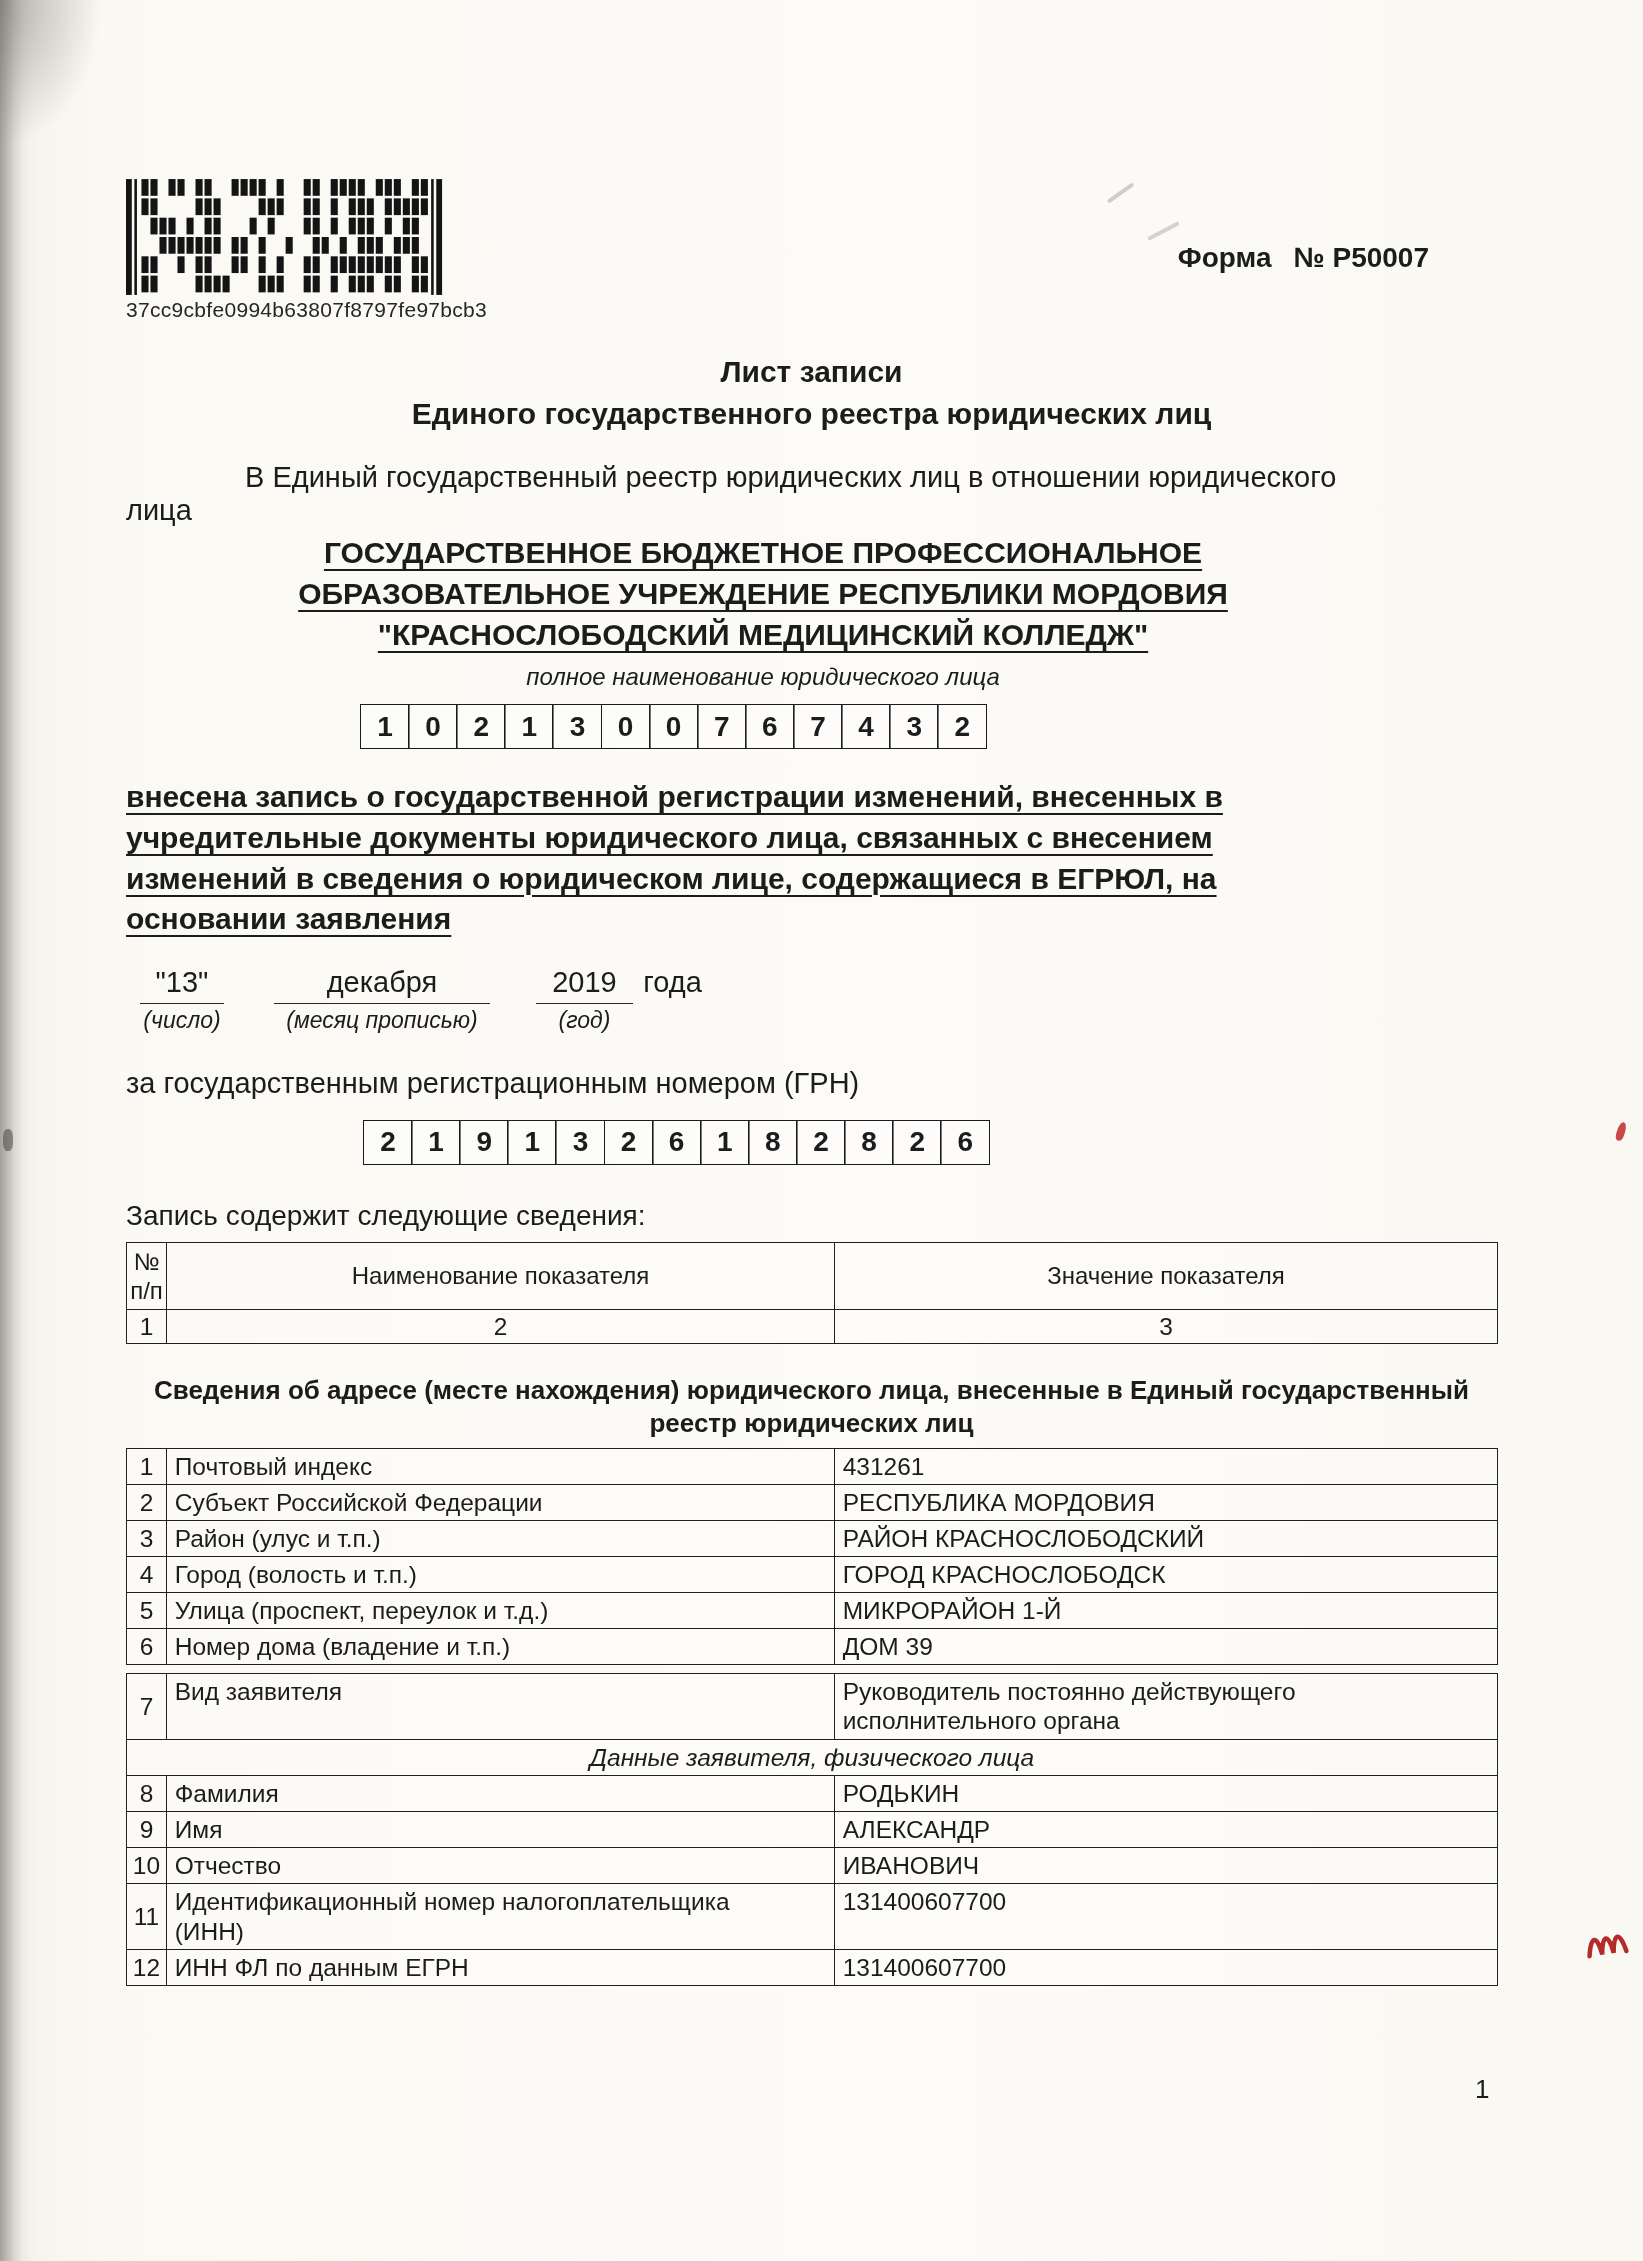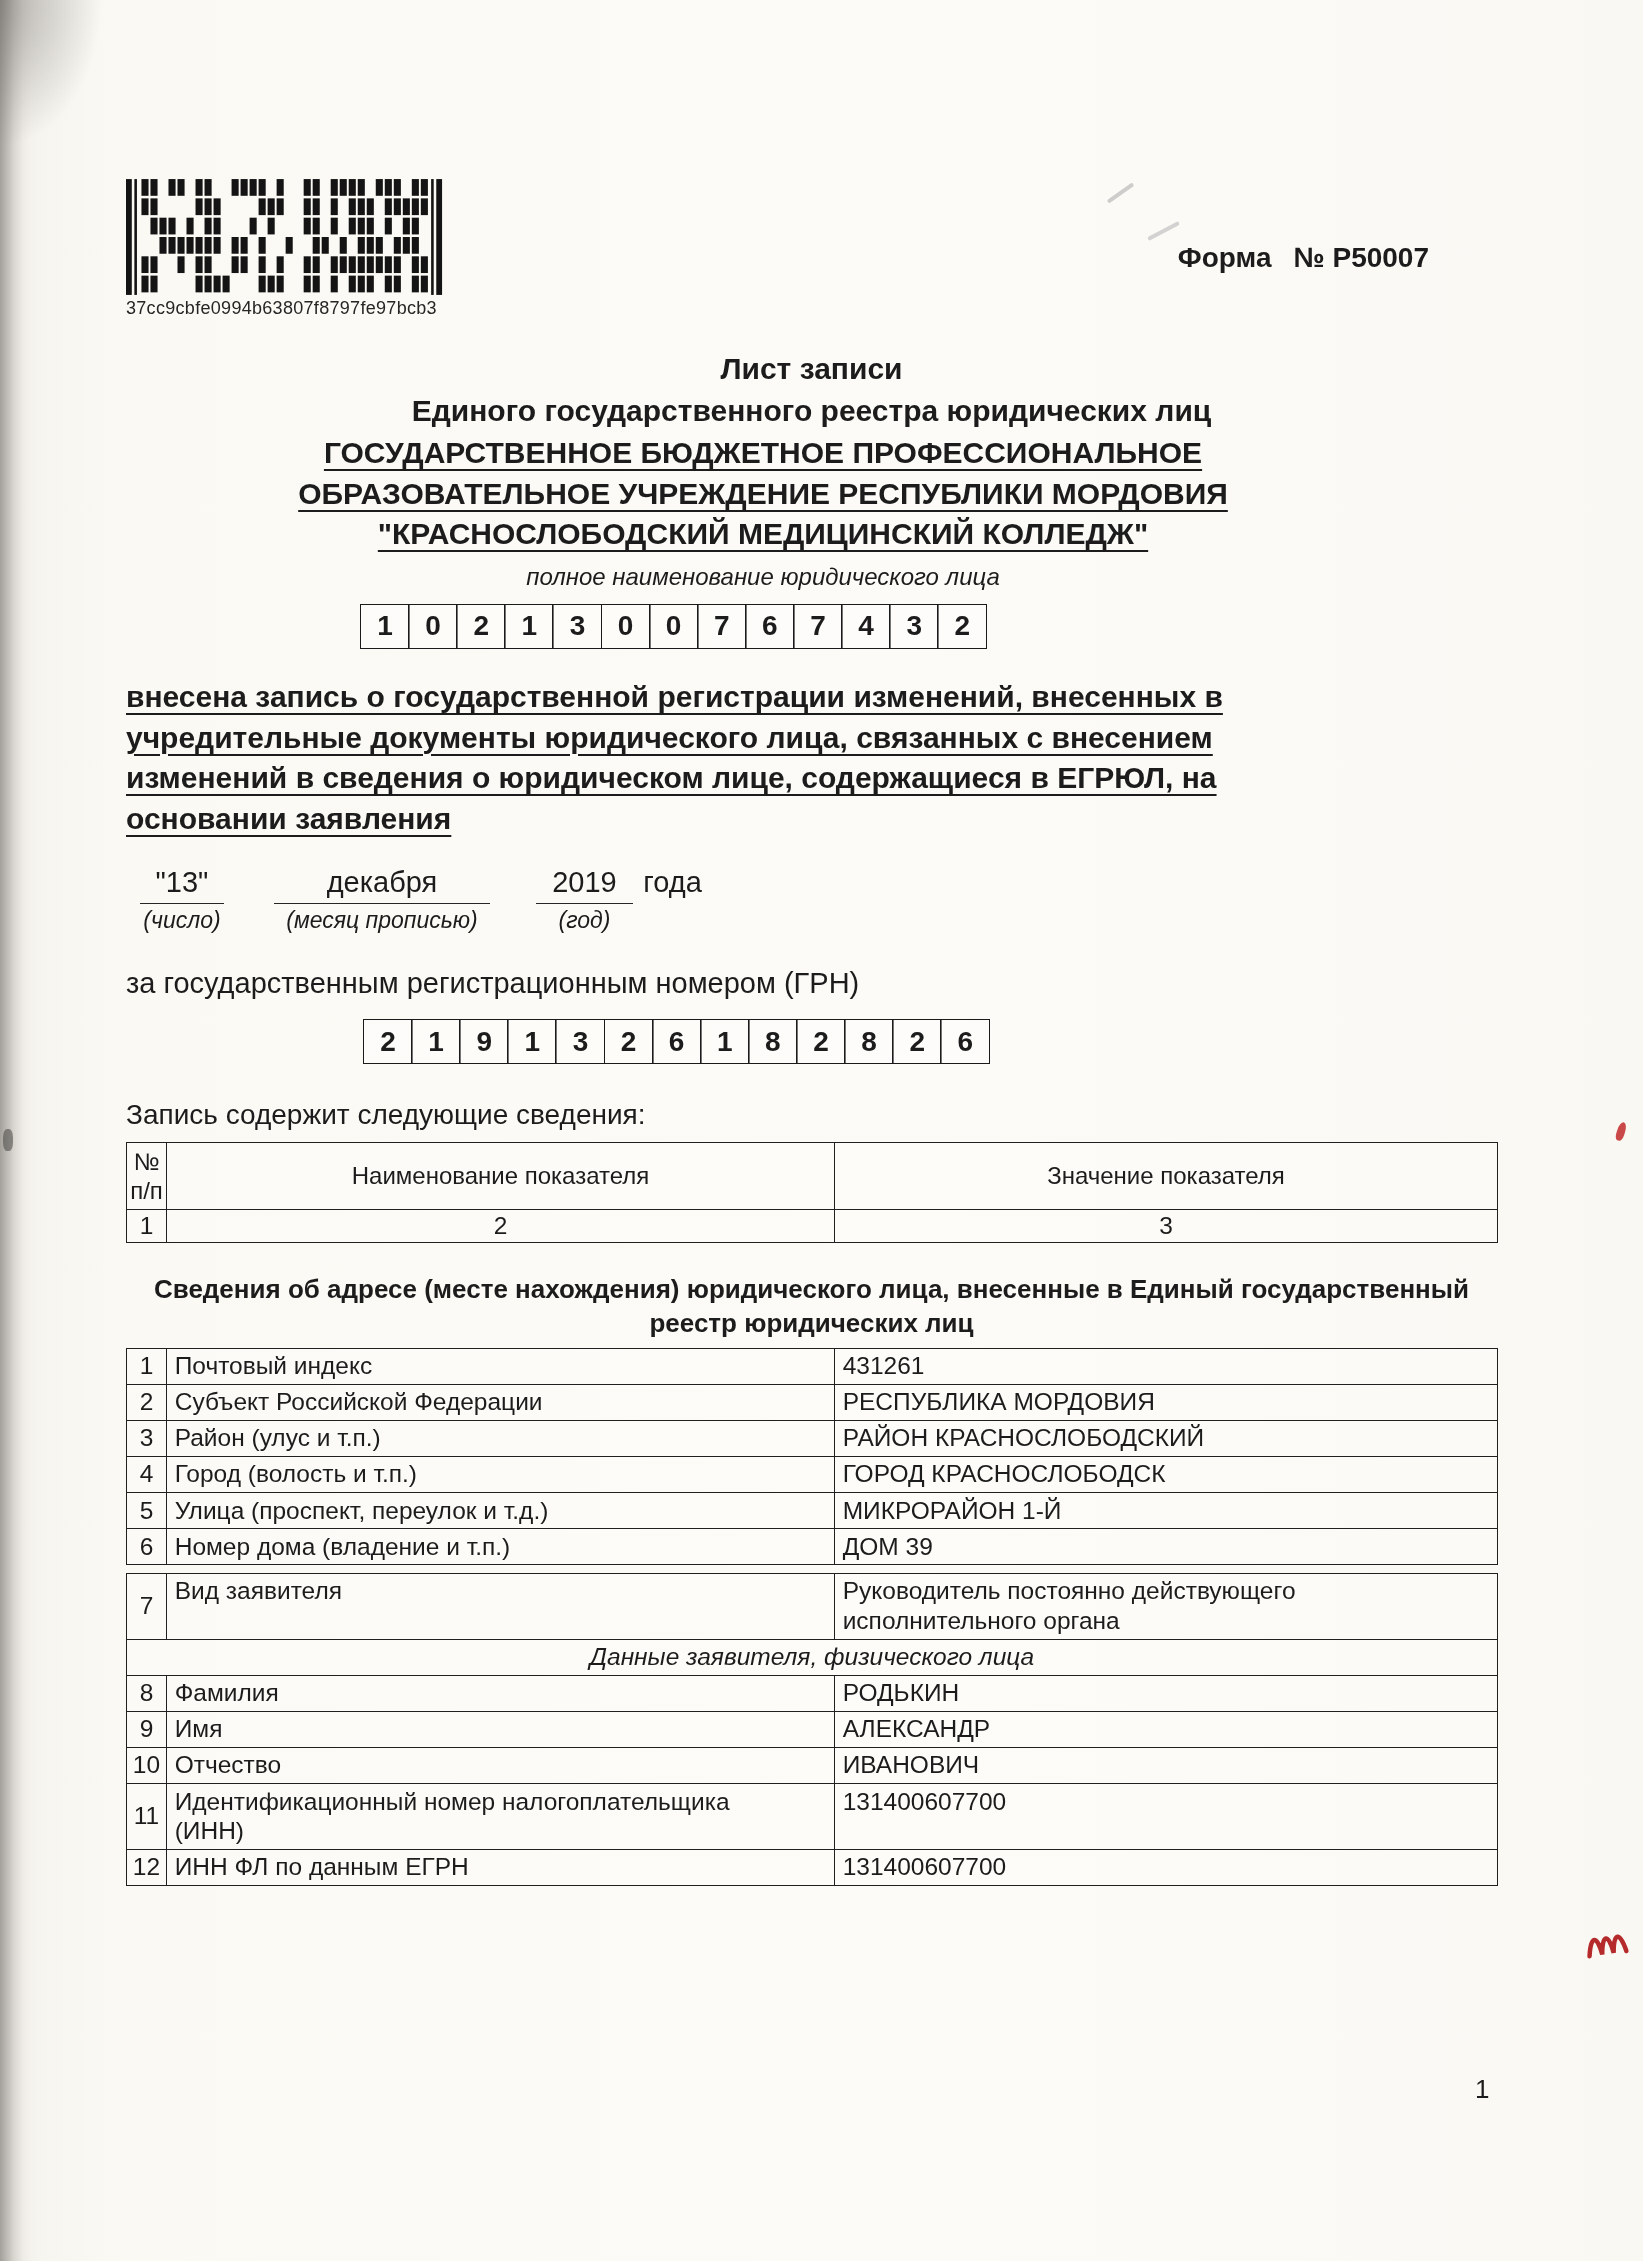--- a/index.html
+++ b/index.html
@@ -25,21 +25,21 @@
     background:rgba(120,120,126,.35);transform:rotate(-35deg);border-radius:1.9px;}
   .pencil-2{position:absolute;left:1146px;top:229px;width:35px;height:3.9px;
     background:rgba(120,120,126,.30);transform:rotate(-28deg);border-radius:1.9px;}
   .red-dot{position:absolute;left:1617px;top:1122px;width:8.4px;height:19.3px;
     background:#c02a2a;transform:rotate(18deg);border-radius:60% 60% 45% 45%;opacity:.85;}
   .red-scribble{position:absolute;left:1584px;top:1925px;width:50px;height:35px;transform:rotate(-8deg);}
 
   
   .header-row{display:flex;justify-content:space-between;align-items:flex-start;padding-top:179px;}
   .barcode-block{line-height:0;}
-  .barcode-text{font-size:18px;letter-spacing:0.3px;margin-top:3.9px;line-height:1;color:#262626;}
+  .barcode-text{font-size:21px;letter-spacing:0.3px;margin-top:3.9px;line-height:1;color:#262626;}
   .form-number{font-size:28px;font-weight:bold;margin-top:63px;margin-right:68px;white-space:nowrap;}
   .form-number .gap{display:inline-block;width:22px;}
 
   .doc-title{font-size:30px;font-weight:bold;text-align:center;margin:35px 0 0;}
   .doc-subtitle{font-size:30px;font-weight:bold;text-align:center;margin:7.7px 0 0;}
 
   .intro{font-size:29px;margin:30px 0 0;text-indent:119px;white-space:pre-line;line-height:1.16;}
 
   .org-name{font-size:30px;font-weight:bold;text-align:center;white-space:pre-line;
     text-decoration:underline;text-decoration-thickness:1.9px;text-underline-offset:6.4px;
@@ -221,20 +221,22 @@
         <div class="barcode-text">37cc9cbfe0994b63807f8797fe97bcb3</div>
       </div>
       <div class="form-number">
         <span>Форма</span><span class="gap"></span><span>№ Р50007</span>
       </div>
     </div>
 
     <div class="doc-title">Лист записи</div>
     <div class="doc-subtitle">Единого государственного реестра юридических лиц</div>
 
+    <div class="intro">В Единый государственный реестр юридических лиц в отношении юридического
+лица</div>
 
     <div class="org-name">ГОСУДАРСТВЕННОЕ БЮДЖЕТНОЕ ПРОФЕССИОНАЛЬНОЕ
 ОБРАЗОВАТЕЛЬНОЕ УЧРЕЖДЕНИЕ РЕСПУБЛИКИ МОРДОВИЯ
 "КРАСНОСЛОБОДСКИЙ МЕДИЦИНСКИЙ КОЛЛЕДЖ"</div>
     <div class="org-caption">полное наименование юридического лица</div>
 
     <div class="digit-row">
         <span class="digit-cell">1</span>
         <span class="digit-cell">0</span>
         <span class="digit-cell">2</span>

